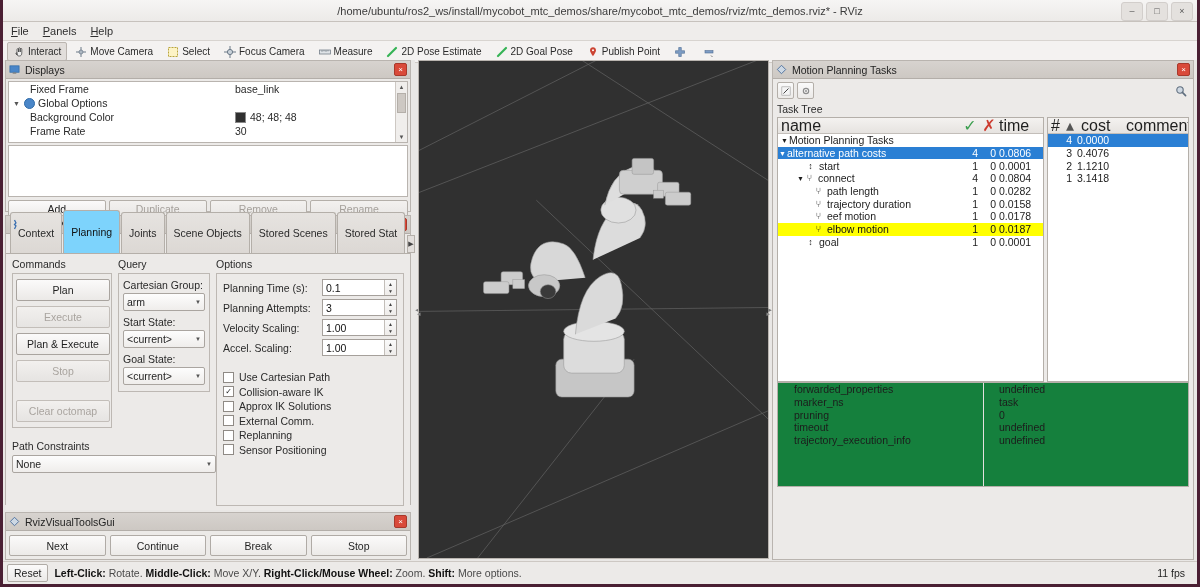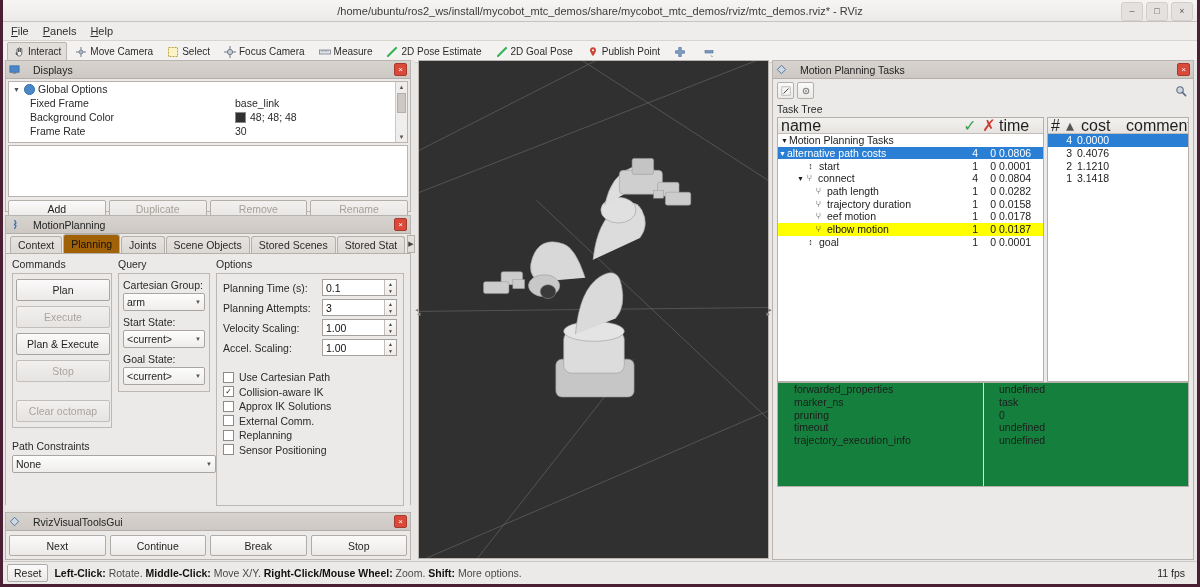--- a/index.html
+++ b/index.html
@@ -42,21 +42,21 @@
   .body{position:absolute;left:0;right:0;top:60px;bottom:25px;}
 
   .leftcol{position:absolute;left:0;top:0;width:412px;bottom:0;background:#e9e7e5;}
   .centercol{position:absolute;left:415px;top:0;right:428px;bottom:0;background:#ebe9e7;}
   .rightcol{position:absolute;right:0;top:0;width:425px;bottom:0;background:#e9e7e5;}
 
   
   .panel{background:#eceae8;border:1px solid #b9b4af;box-sizing:border-box;}
   .phead{height:17px;background:linear-gradient(#d7d3cf,#cdc8c3);
     border-bottom:1px solid #b3aea9;display:flex;align-items:center;
-    padding:0 3px;gap:12px;}
+    padding:0 3px;gap:4px;}
   .phead .ptitle{font-size:10.5px;color:#232323;flex:1;}
   .pclose{width:11px;height:11px;border-radius:2px;background:#d94a3a;
     display:flex;align-items:center;justify-content:center;
     color:#fff;font-size:8px;line-height:1;border:1px solid #a8392c;}
 
   
   .dtree{background:#fff;border:1px solid #b9b4af;margin:2px;position:relative;height:60px;}
   .drow{display:flex;height:14px;align-items:center;font-size:10.5px;}
   .drow .dname{width:205px;padding-left:4px;display:flex;align-items:center;gap:3px;}
   .drow .dval{flex:1;display:flex;align-items:center;gap:4px;}
@@ -75,25 +75,25 @@
 
   .dbtns{display:flex;gap:3px;padding:3px 2px;}
   .btn{flex:1;height:16px;background:linear-gradient(#fbfafa,#eceae8);
     border:1px solid #b4afa9;border-radius:2px;font-size:10.5px;color:#232323;
     display:flex;align-items:center;justify-content:center;}
   .btn.dis{color:#a5a09b;background:linear-gradient(#f3f1ef,#e8e6e4);}
 
   
   .tabs{display:flex;align-items:flex-end;height:19px;padding-left:4px;
     background:#eceae8;border-bottom:1px solid #b4afa9;}
-  .tab{height:16px;padding:0 7px;background:linear-gradient(#e6e3e0,#dcd8d4);
+  .tab{height:16px;padding:12px 7px;background:linear-gradient(#e6e3e0,#dcd8d4);
     border:1px solid #b4afa9;border-bottom:none;border-radius:3px 3px 0 0;
     font-size:10.5px;color:#2a2a2a;display:flex;align-items:center;
     margin-right:1px;white-space:nowrap;}
-  .tab.sel{background:#a16207;height:18px;color:#111;}
+  .tab.sel{background:#7dd3fc;height:18px;color:#111;}
   .tabnav{width:9px;height:16px;display:flex;align-items:center;justify-content:center;
     font-size:7px;color:#444;border:1px solid #b4afa9;background:#e2dedb;margin-left:1px;}
 
   .mpbody{background:#eceae8;padding:4px 6px;}
   .grouplabel{font-size:10.5px;color:#2a2a2a;margin-bottom:3px;}
   .gbox{border:1px solid #bdb8b3;padding:5px 6px;}
 
   .cmdbtn{width:92px;height:20px;margin-bottom:5px;background:linear-gradient(#fbfafa,#ebe9e7);
     border:1px solid #a9a49f;border-radius:2px;font-size:10.5px;color:#1f1f1f;
     display:flex;align-items:center;justify-content:center;}
@@ -311,30 +311,30 @@
                 <rect x="1" y="2" width="10" height="7" fill="#4a86c8" stroke="#2f6ba8" stroke-width=".8"></rect>
                 <rect x="4" y="9.3" width="4" height="1.2" fill="#777"></rect>
               </svg>
           </span>
           <span class="ptitle">Displays</span>
           <span class="pclose">×</span>
         </div>
 
         <div class="dtree">
           <div class="drow">
+            <span class="dname" style="padding-left:21px;">Fixed Frame</span>
+            <span class="dval">base_link</span>
+          </div>
+          <div class="drow">
             <span class="dname">
               <span class="arrow">▼</span>
               <span class="globe"></span>
               <span>Global Options</span>
             </span>
             <span class="dval"></span>
-          </div>
-          <div class="drow">
-            <span class="dname" style="padding-left:21px;">Fixed Frame</span>
-            <span class="dval">base_link</span>
           </div>
           <div class="drow">
             <span class="dname" style="padding-left:21px;">Background Color</span>
             <span class="dval">
               <span class="swatch"></span>
               <span>48; 48; 48</span>
             </span>
           </div>
           <div class="drow">
             <span class="dname" style="padding-left:21px;">Frame Rate</span>

